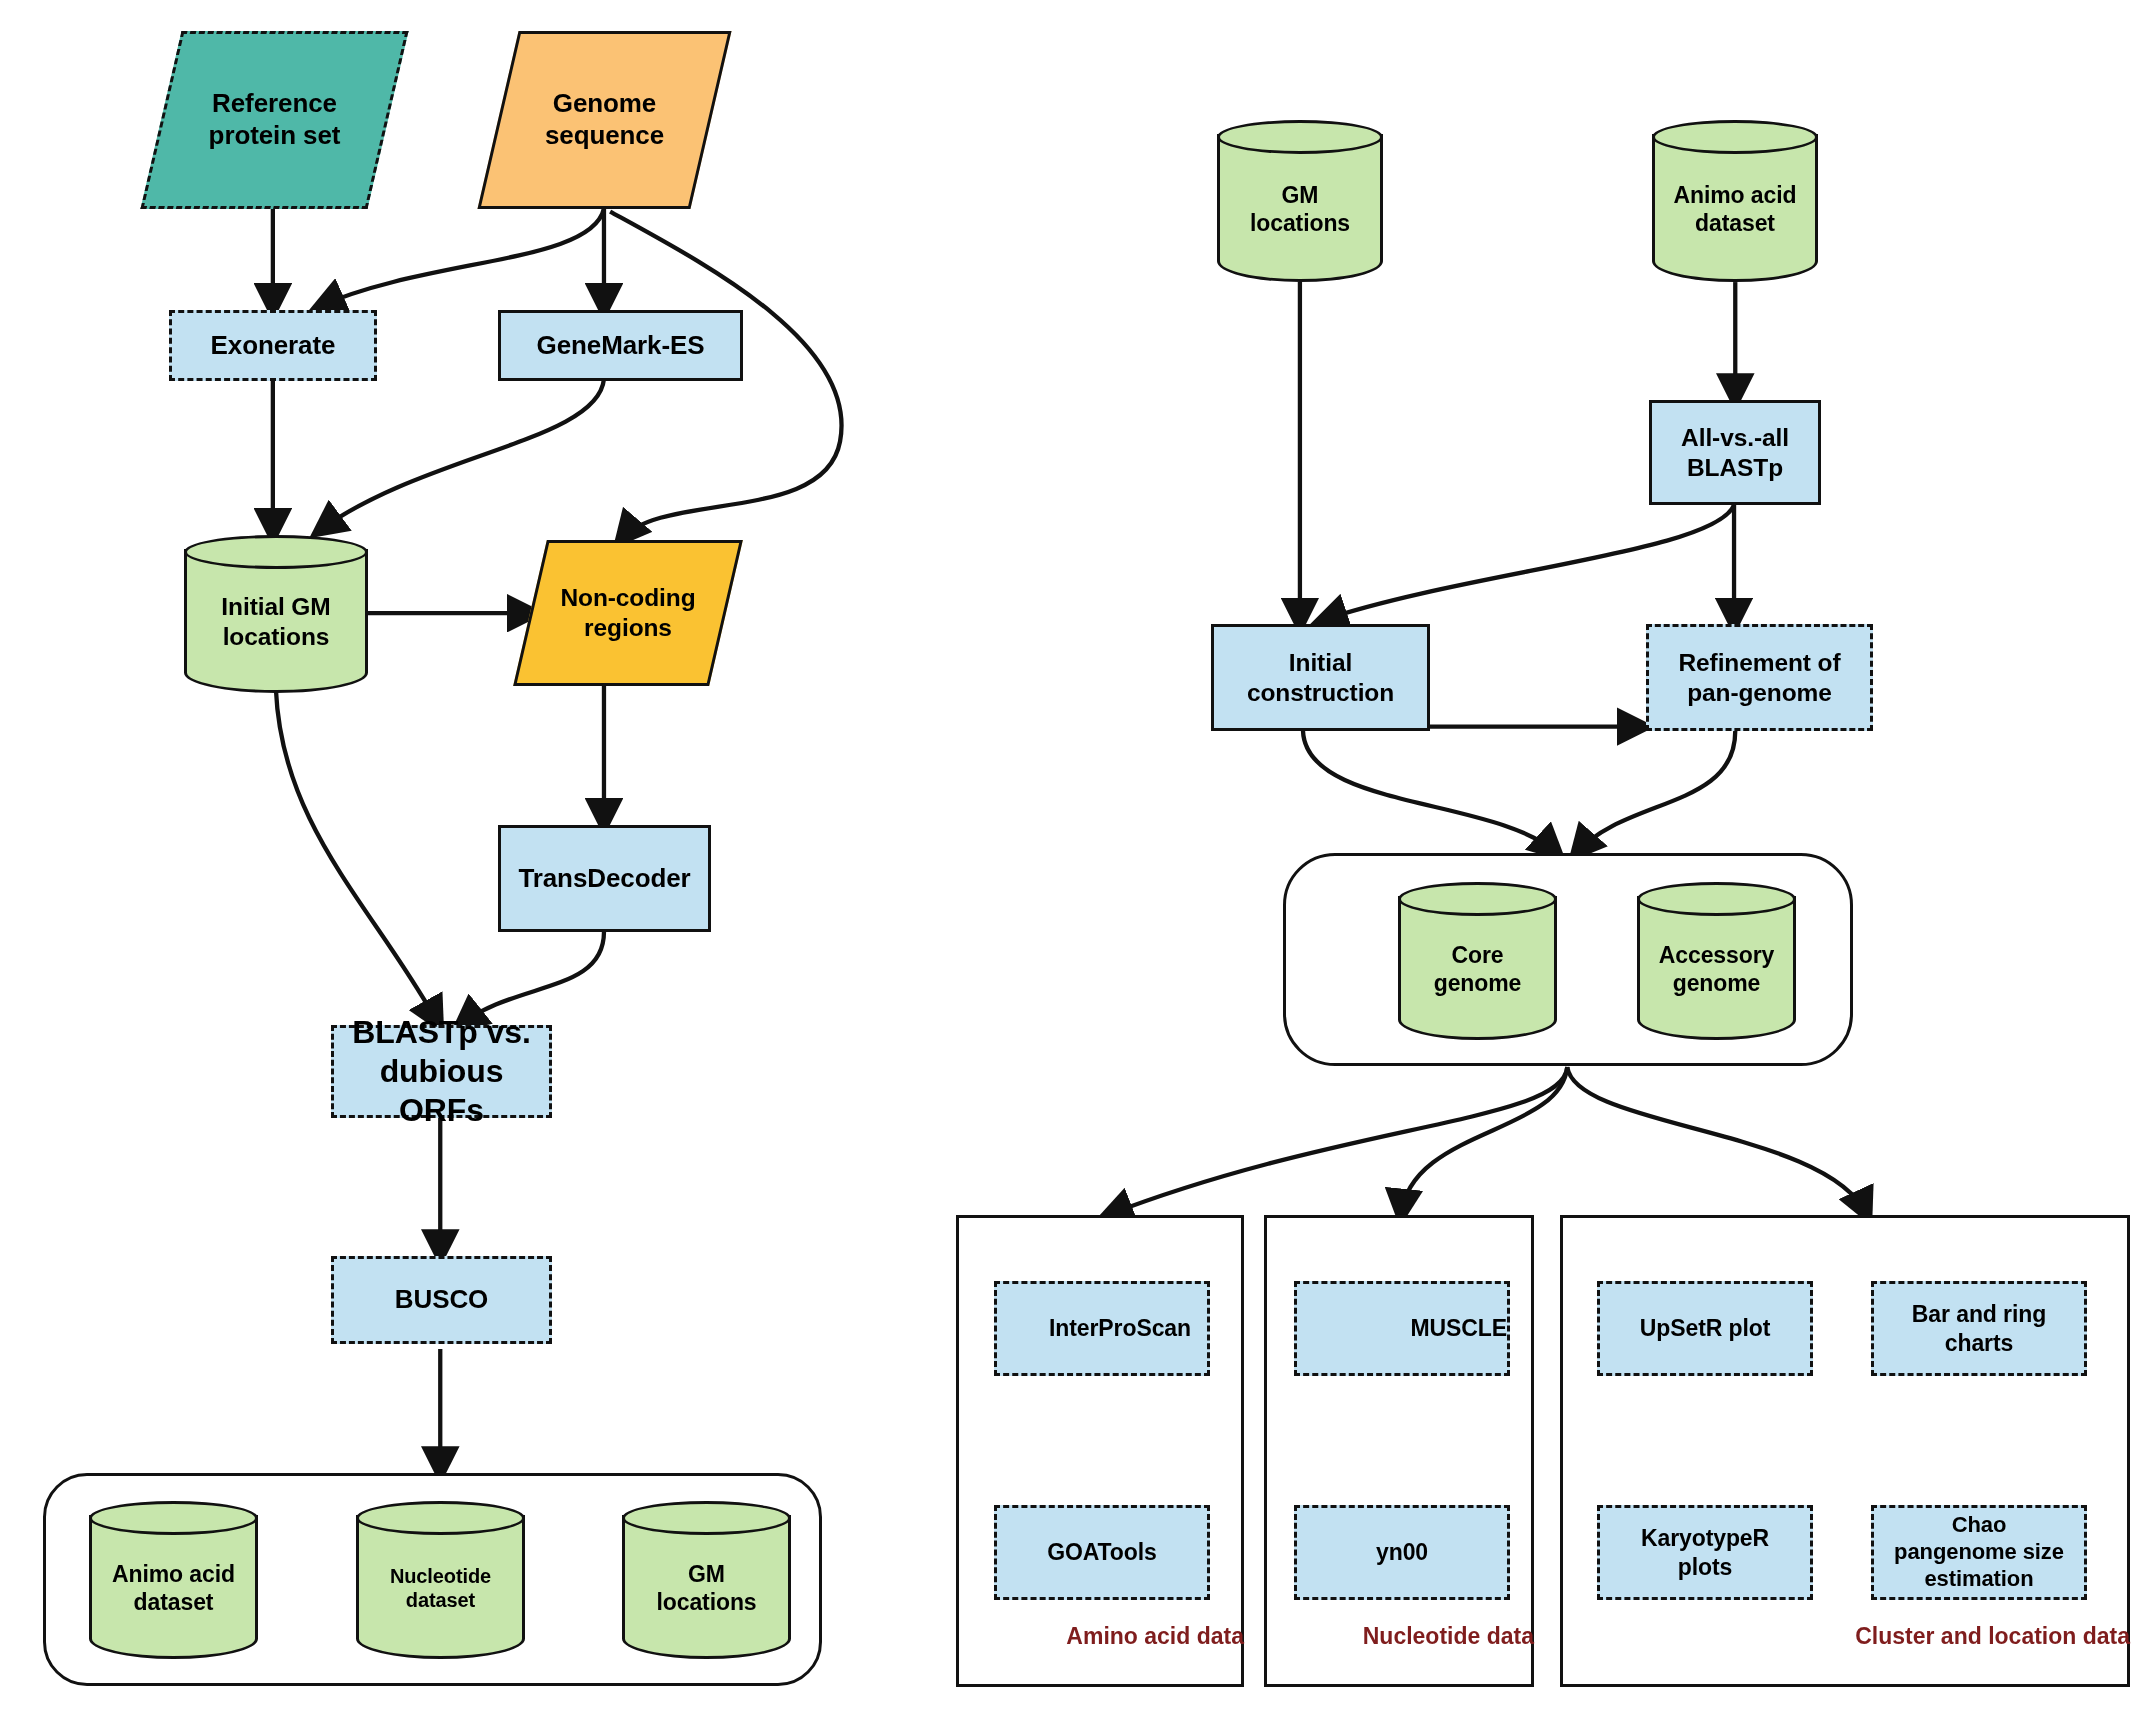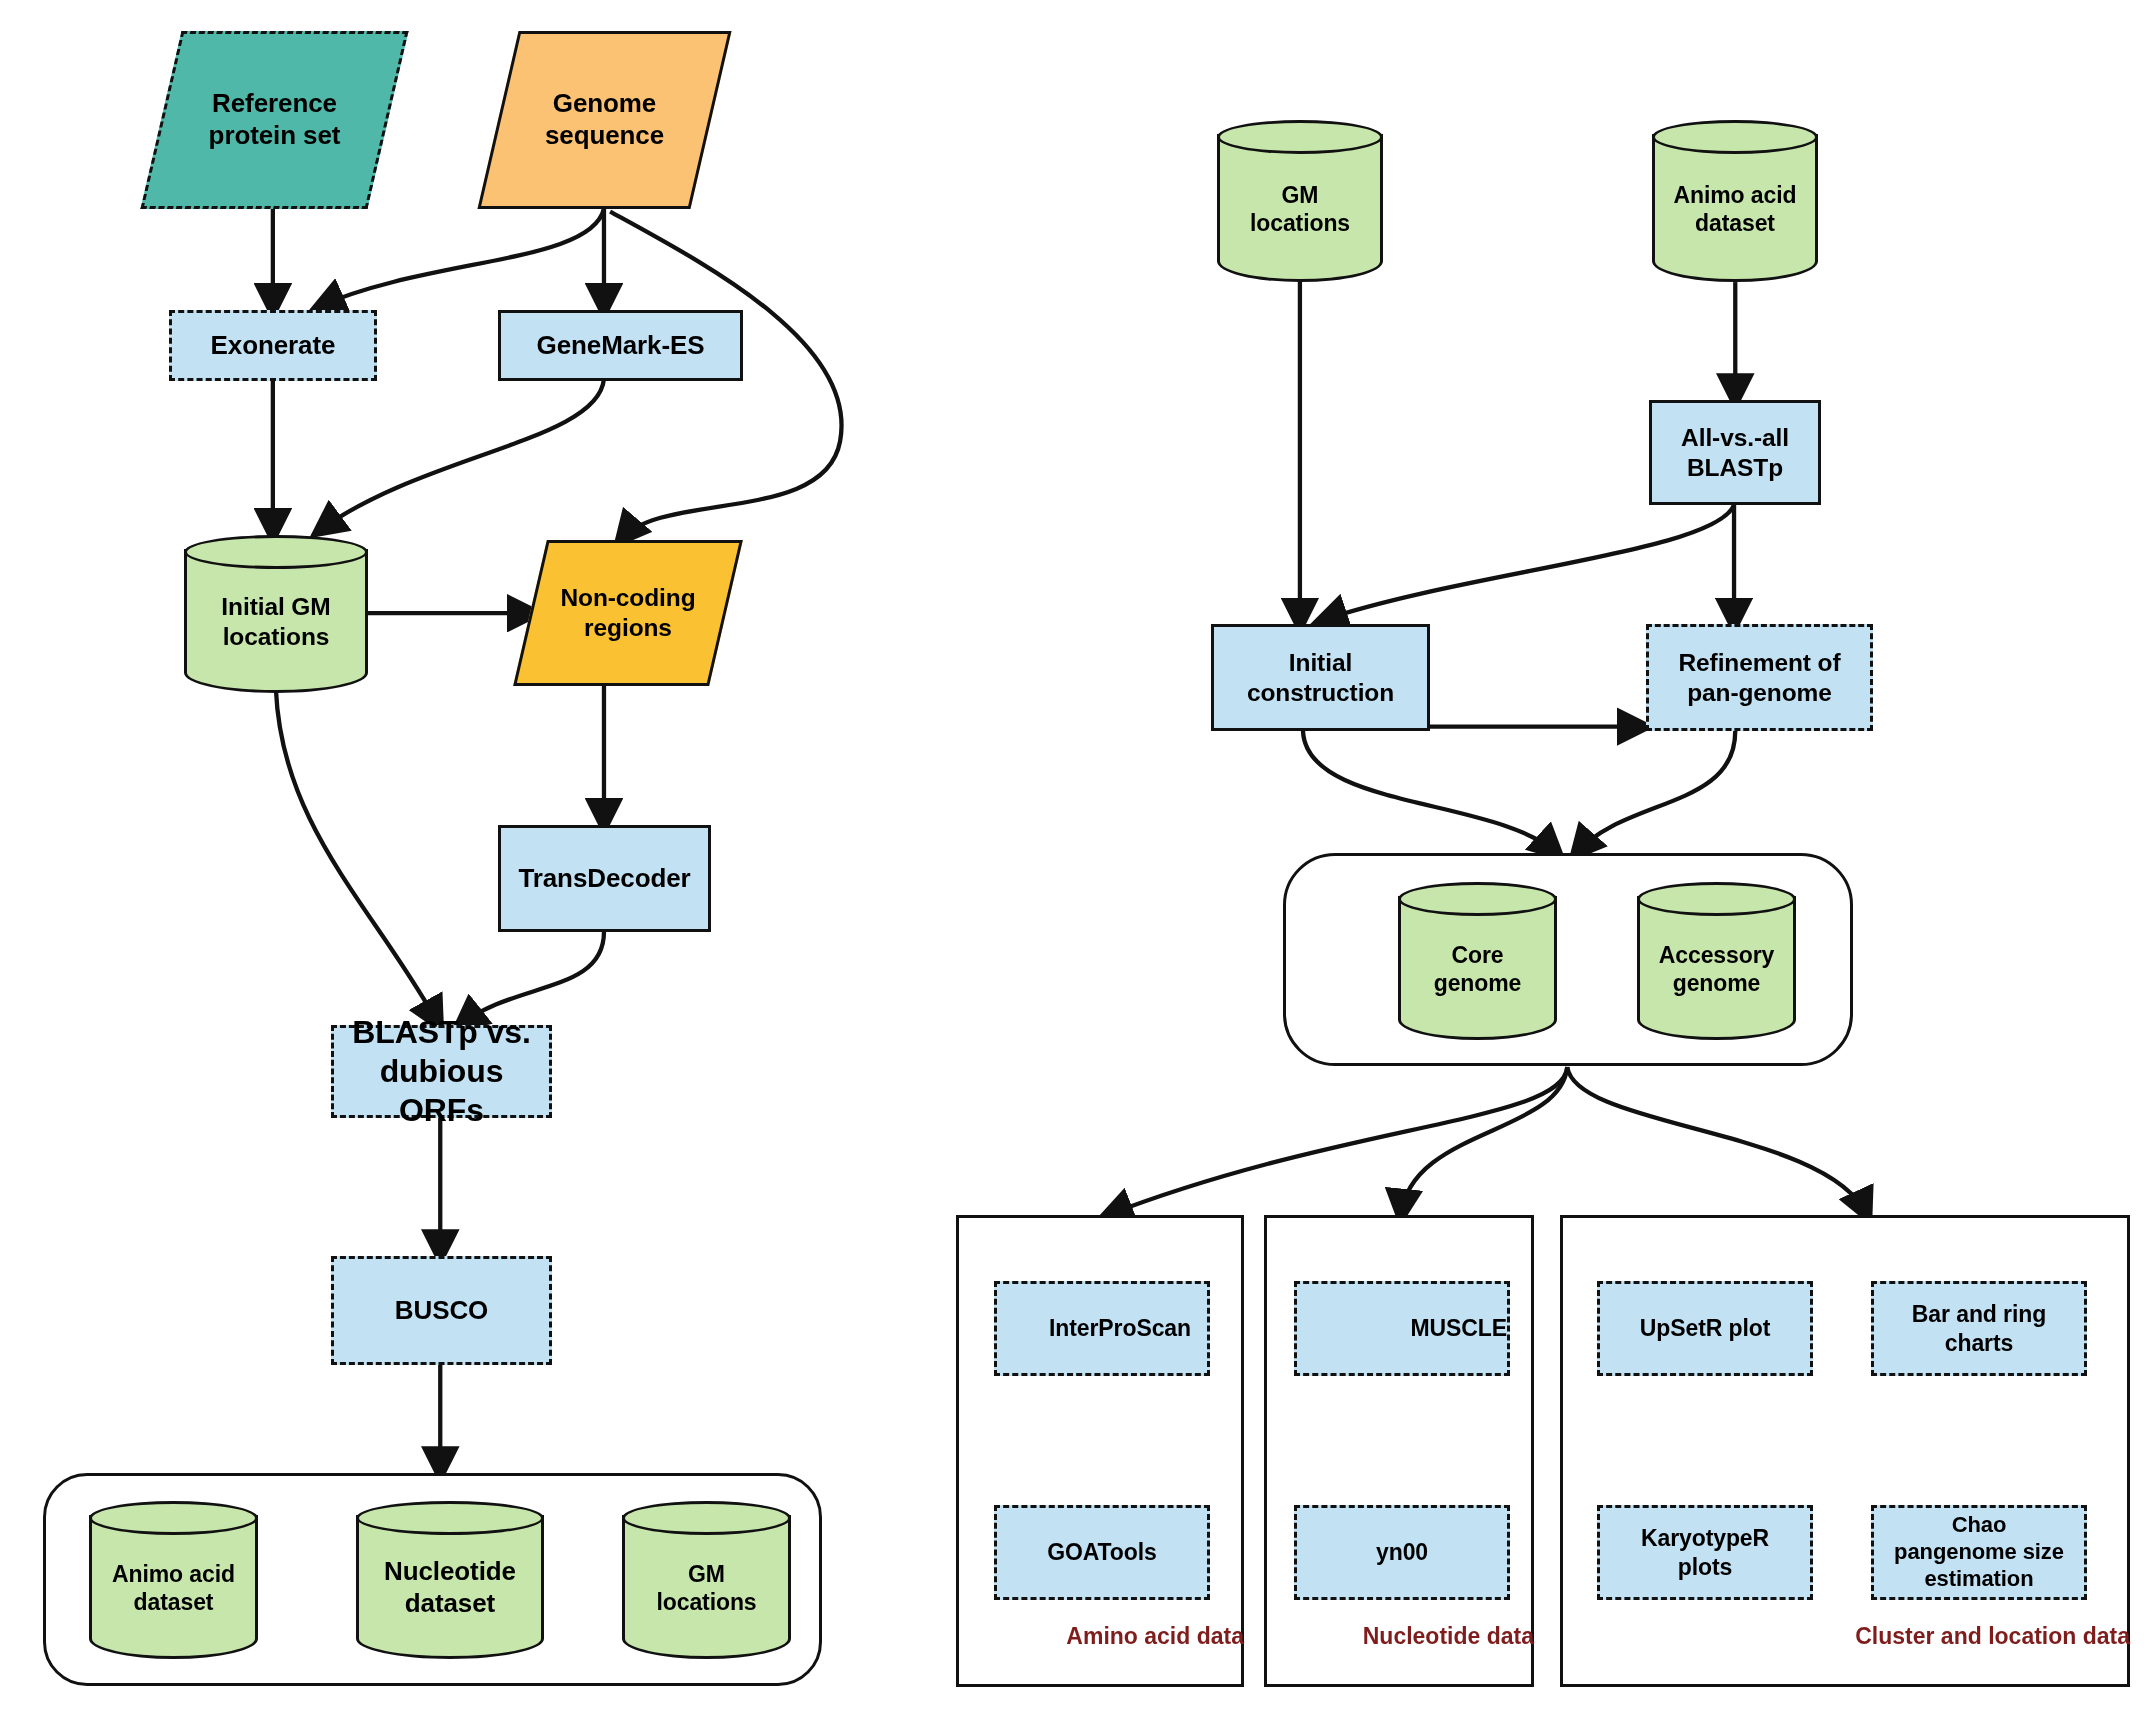--- a/index.html
+++ b/index.html
@@ -139,36 +139,36 @@
     <span>TransDecoder</span>
   </div>
 
   <div class="node proc dashed" style="left:331px;top:1025px;width:221px;height:93px;font-size:32px;">
     <div>
       <div>BLASTp vs.</div>
       <div>dubious ORFs</div>
     </div>
   </div>
 
-  <div class="node proc dashed" style="left:331px;top:1256px;width:221px;height:109px;font-size:26px;">
+  <div class="node proc dashed" style="left:331px;top:1256px;width:221px;height:88px;font-size:26px;">
     <span>BUSCO</span>
   </div>
 
   <div class="capsule" style="left:43px;top:1473px;width:779px;height:213px;"></div>
 
   <div class="node cyl" style="left:89px;top:1501px;width:169px;height:158px;font-size:23px;">
     <div class="body"></div>
     <div class="top"></div>
     <div class="lbl" style="margin-top:16px;">
       <div>Animo acid</div>
       <div>dataset</div>
     </div>
   </div>
 
-  <div class="node cyl" style="left:356px;top:1501px;width:188px;height:158px;font-size:26px;">
+  <div class="node cyl" style="left:356px;top:1501px;width:169px;height:158px;font-size:20px;">
     <div class="body"></div>
     <div class="top"></div>
     <div class="lbl" style="margin-top:16px;">
       <div>Nucleotide</div>
       <div>dataset</div>
     </div>
   </div>
 
   <div class="node cyl" style="left:622px;top:1501px;width:169px;height:158px;font-size:23px;">
     <div class="body"></div>

